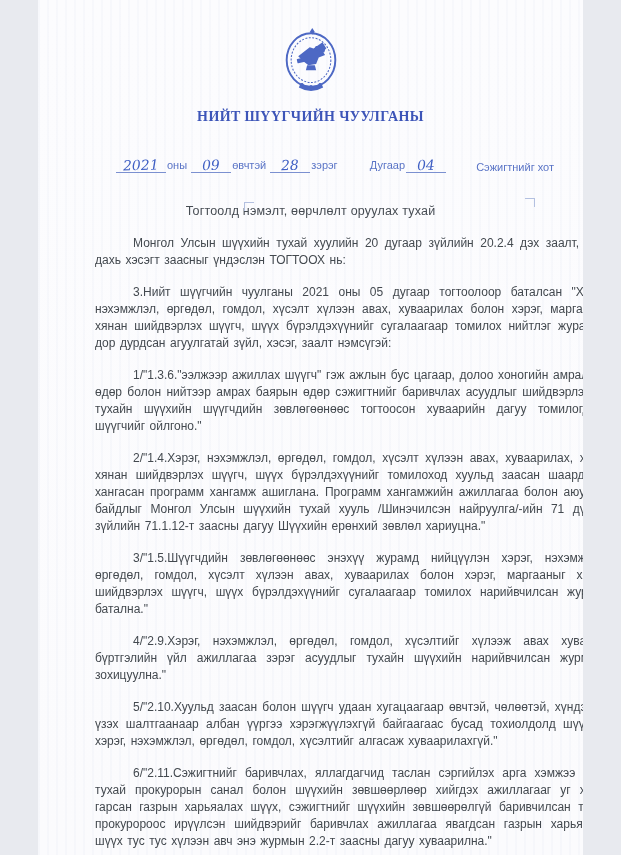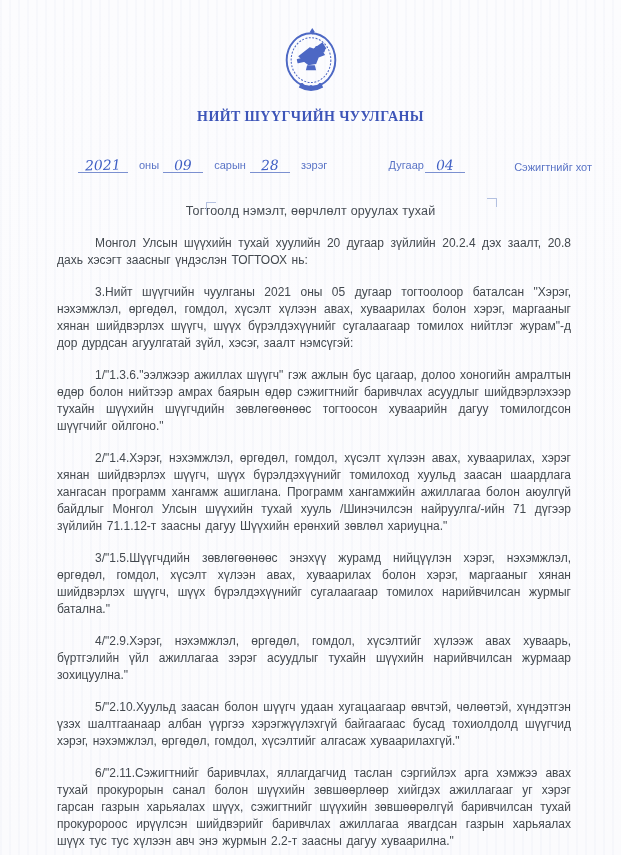--- a/index.html
+++ b/index.html
@@ -1,20 +1,20 @@
 <!DOCTYPE html>
 <html><head>
 <meta charset="utf-8">
 <style>
   html,body { margin:0; padding:0; }
   body { background:#e8eaef; font-family:"Liberation Sans", sans-serif; }
 
   .page {
     position:relative;
-    width:621px; height:855px;
+    width:545px; height:855px;
     margin:0 auto;
     background:#fdfdfe;
     background-image:
       repeating-linear-gradient(90deg, rgba(203,211,231,0.10) 0 2px, rgba(255,255,255,0) 2px 9px),
       linear-gradient(180deg, #fcfcfe 0%, #fbfbfd 100%);
     overflow:hidden;
     color:#43494f;
   }
 
   
@@ -48,21 +48,21 @@
   .blank--wide { min-width:44px; }
   .hw {
     font-family:"DejaVu Serif", serif;
     font-style:italic;
     font-size:14px;
     color:#3f5fc4;
     position:relative; top:1px;
     display:inline-block;
     transform:rotate(-2deg);
   }
-  .date-lbl { padding:0 1px;margin-left:10px; }
+  .date-lbl { padding:0 1px; }
 
   
   .doc-title-wrap { position:absolute; top:201px; left:0; right:0; height:24px; text-align:center; }
   .doc-title { font-size:12.5px; color:#464c53; letter-spacing:0.2px; }
   .crop { position:absolute; width:9px; height:8px; }
   .crop-tl { left:206px; top:1px;  border-left:1.5px solid #b3c0e0; border-top:1.5px solid #b3c0e0; }
   .crop-tr { left:487px; top:-3px; border-right:1.5px solid #b3c0e0; border-top:1.5px solid #b3c0e0; }
 
   
   .body-col {
@@ -100,21 +100,21 @@
       </svg>
     </span>
     <div class="org-title">
       <div>НИЙТ ШҮҮГЧИЙН ЧУУЛГАНЫ</div>
     </div>
   </div>
 
   <div class="date-row">
     <span class="date-left">
       <span class="blank blank--wide"><span class="hw">2021</span></span><span class="date-lbl">оны</span>
-      <span class="blank"><span class="hw">09</span></span><span class="date-lbl">сарын</span>
+      <span class="blank"><span class="hw">09</span></span><span class="date-lbl">өвчтэй</span>
       <span class="blank"><span class="hw">28</span></span><span class="date-lbl">зэрэг</span>
     </span>
     <span class="date-mid">
       <span class="date-lbl">Дугаар</span><span class="blank"><span class="hw">04</span></span>
     </span>
     <span class="date-city">Сэжигтнийг хот</span>
   </div>
 
   <div class="doc-title-wrap">
     <span class="crop crop-tl"></span>

